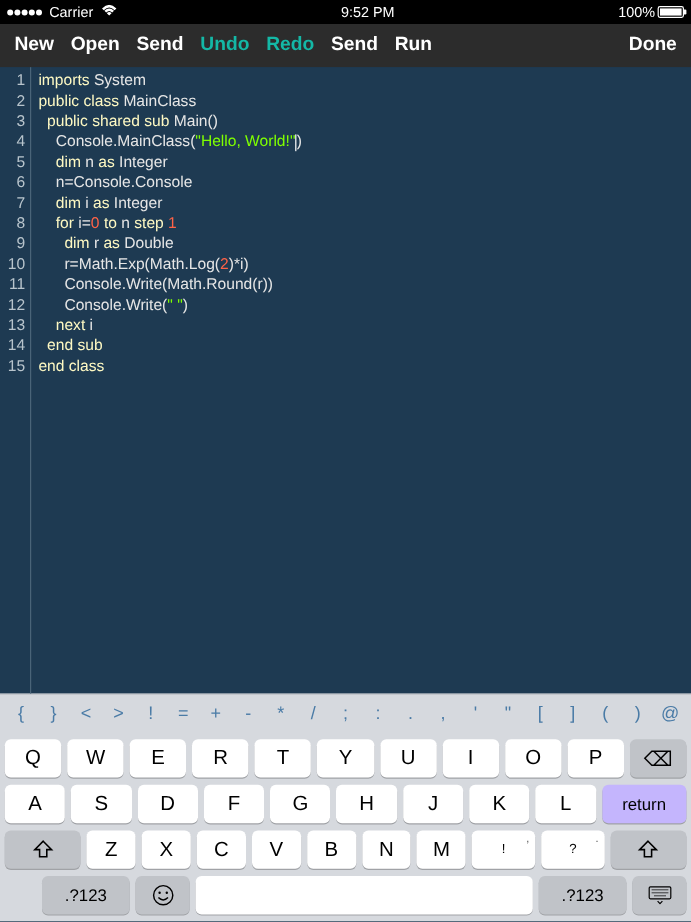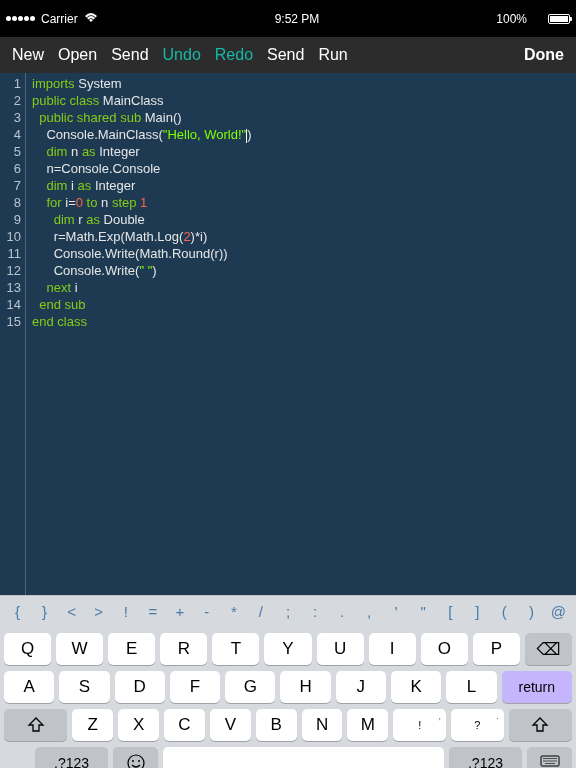--- a/index.html
+++ b/index.html
@@ -1,33 +1,33 @@
 <!DOCTYPE html>
 <html><head>
 <meta charset="utf-8">
 <style>
 *{margin:0;padding:0;box-sizing:border-box;font-family:-apple-system,Helvetica,Arial,sans-serif;}
 html,body{width:576px;height:768px;overflow:hidden;background:#1e3a52;}
-.statusbar{height:37px;background:#000;color:#fff;display:flex;align-items:center;justify-content:space-between;padding:0 6px;font-size:12px;}
+.statusbar{height:20px;background:#000;color:#fff;display:flex;align-items:center;justify-content:space-between;padding:0 6px;font-size:12px;}
 .sb-left{display:flex;align-items:center;gap:6px;}
-.sb-right{display:flex;align-items:center;gap:21px;}
+.sb-right{display:flex;align-items:center;gap:2px;}
 .signal{display:flex;gap:1px;align-items:center;}
 .dot{width:5px;height:5px;border-radius:50%;background:#fff;}
 .battery{display:inline-block;width:22px;height:10px;border:1px solid #fff;border-radius:2px;position:relative;}
 .battery::after{content:"";position:absolute;right:-3px;top:2px;width:2px;height:4px;background:#fff;border-radius:0 1px 1px 0;}
 .battery-fill{position:absolute;left:1px;top:1px;bottom:1px;right:1px;background:#fff;}
 .toolbar{height:36px;background:#2c2c2c;display:flex;align-items:center;padding:0 12px;color:#fff;font-size:16px;}
-.toolbar-left{display:flex;gap:14px;align-items:flex-start;}
+.toolbar-left{display:flex;gap:14px;align-items:flex-start;font-weight:bold;}
 .toolbar-left span{cursor:pointer;}
 .tb-dim{color:#14b8a6;}
 .toolbar-right{margin-left:auto;font-weight:700;text-align:center;}
 .editor{display:flex;height:522px;background:#1e3a52;font-family:Menlo,Consolas,monospace;font-size:13px;line-height:17px;}
 .gutter{width:26px;text-align:right;color:#b8c4cc;padding-top:2px;border-right:1px solid #4a6478;padding-right:4px;}
 .code{flex:1;padding-left:6px;padding-top:2px;color:#e6e6e6;white-space:pre;}
-.kw{color:#84cc16;}
+.kw{color:#fef9c3;}
 .str{color:#7fff00;}
 .num{color:#ff6347;}
 .cursor{display:inline-block;width:1px;height:14px;background:#fff;vertical-align:middle;}
 .symbolrow{height:32px;background:#d6d9de;display:flex;align-items:center;justify-content:space-around;padding:0 4px;color:#4a7ba6;font-size:15px;font-family:Menlo,monospace;border-top:1px solid #c0c3c8;}
 .symbolrow span{flex:1;text-align:center;cursor:pointer;}
 .keyboard{height:158px;background:#d6d9de;padding:6px 4px 4px 4px;display:flex;flex-direction:column;gap:6px;}
 .krow{display:flex;gap:5px;justify-content:center;}
 .key{background:#fff;border-radius:5px;height:32px;display:flex;align-items:center;justify-content:center;font-size:17px;color:#000;box-shadow:0 1px 0 rgba(0,0,0,0.25);cursor:pointer;flex:1;}
 .key-gray{background:#c0c3c8;color:#000;}
 .key-space{flex:5;}

